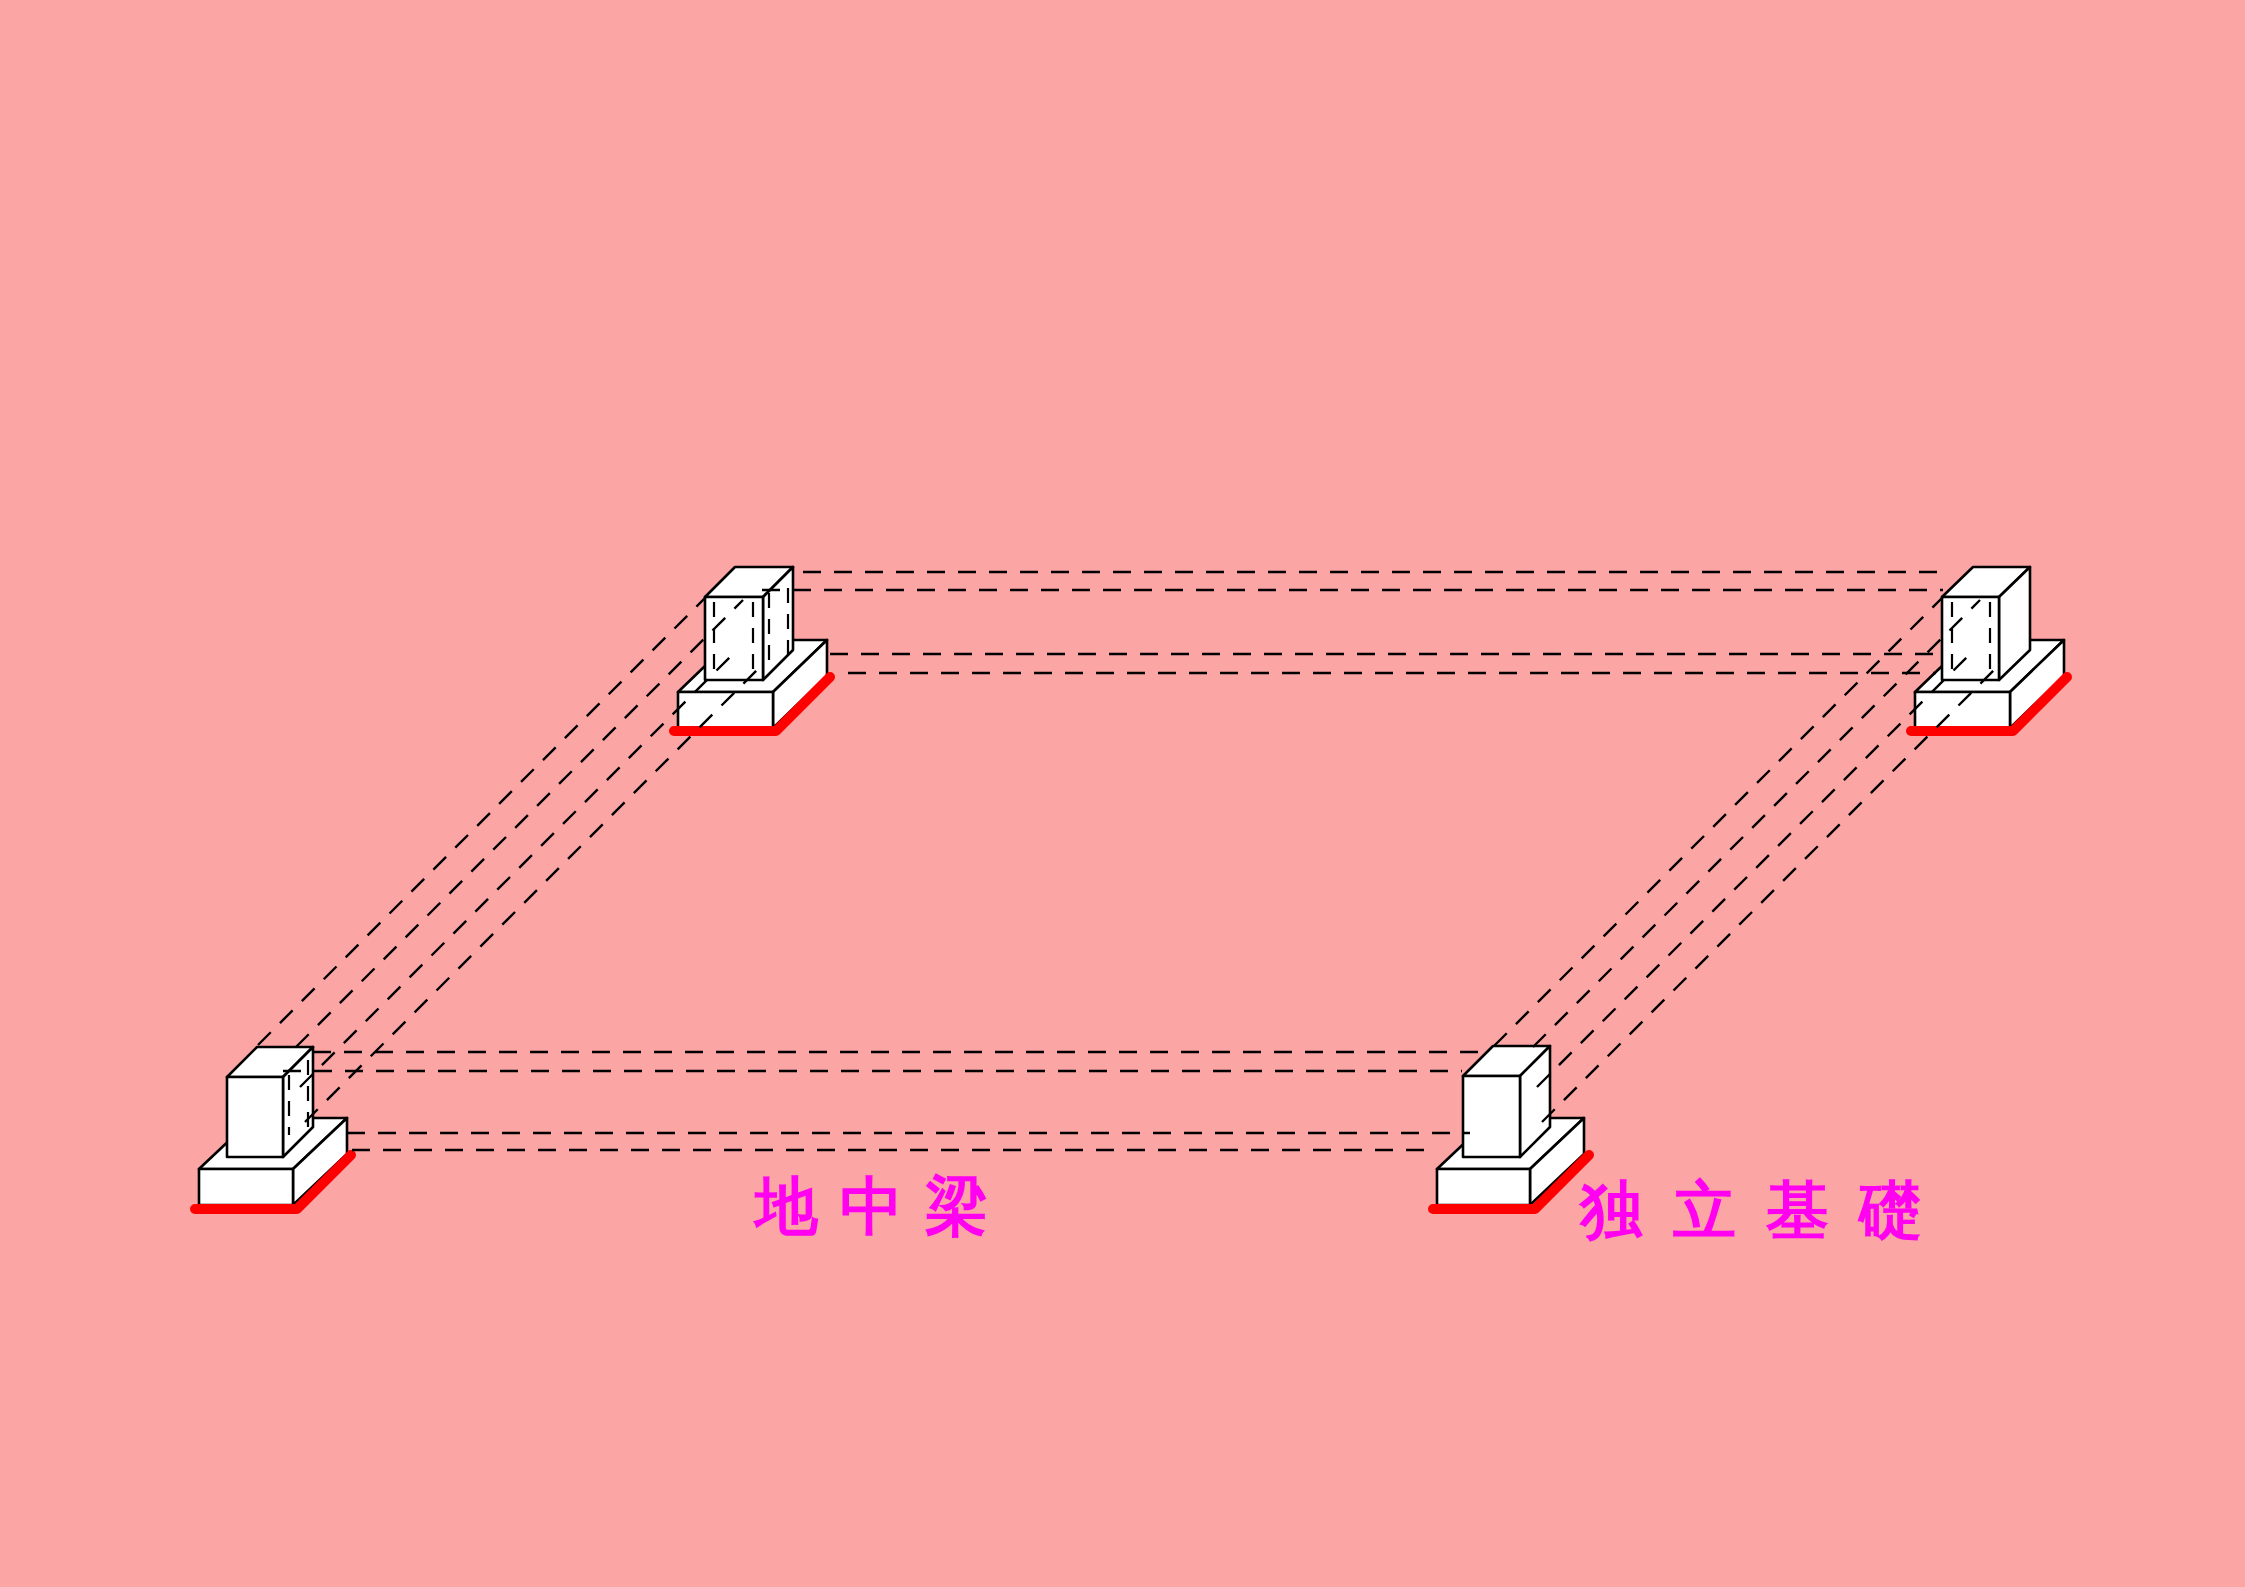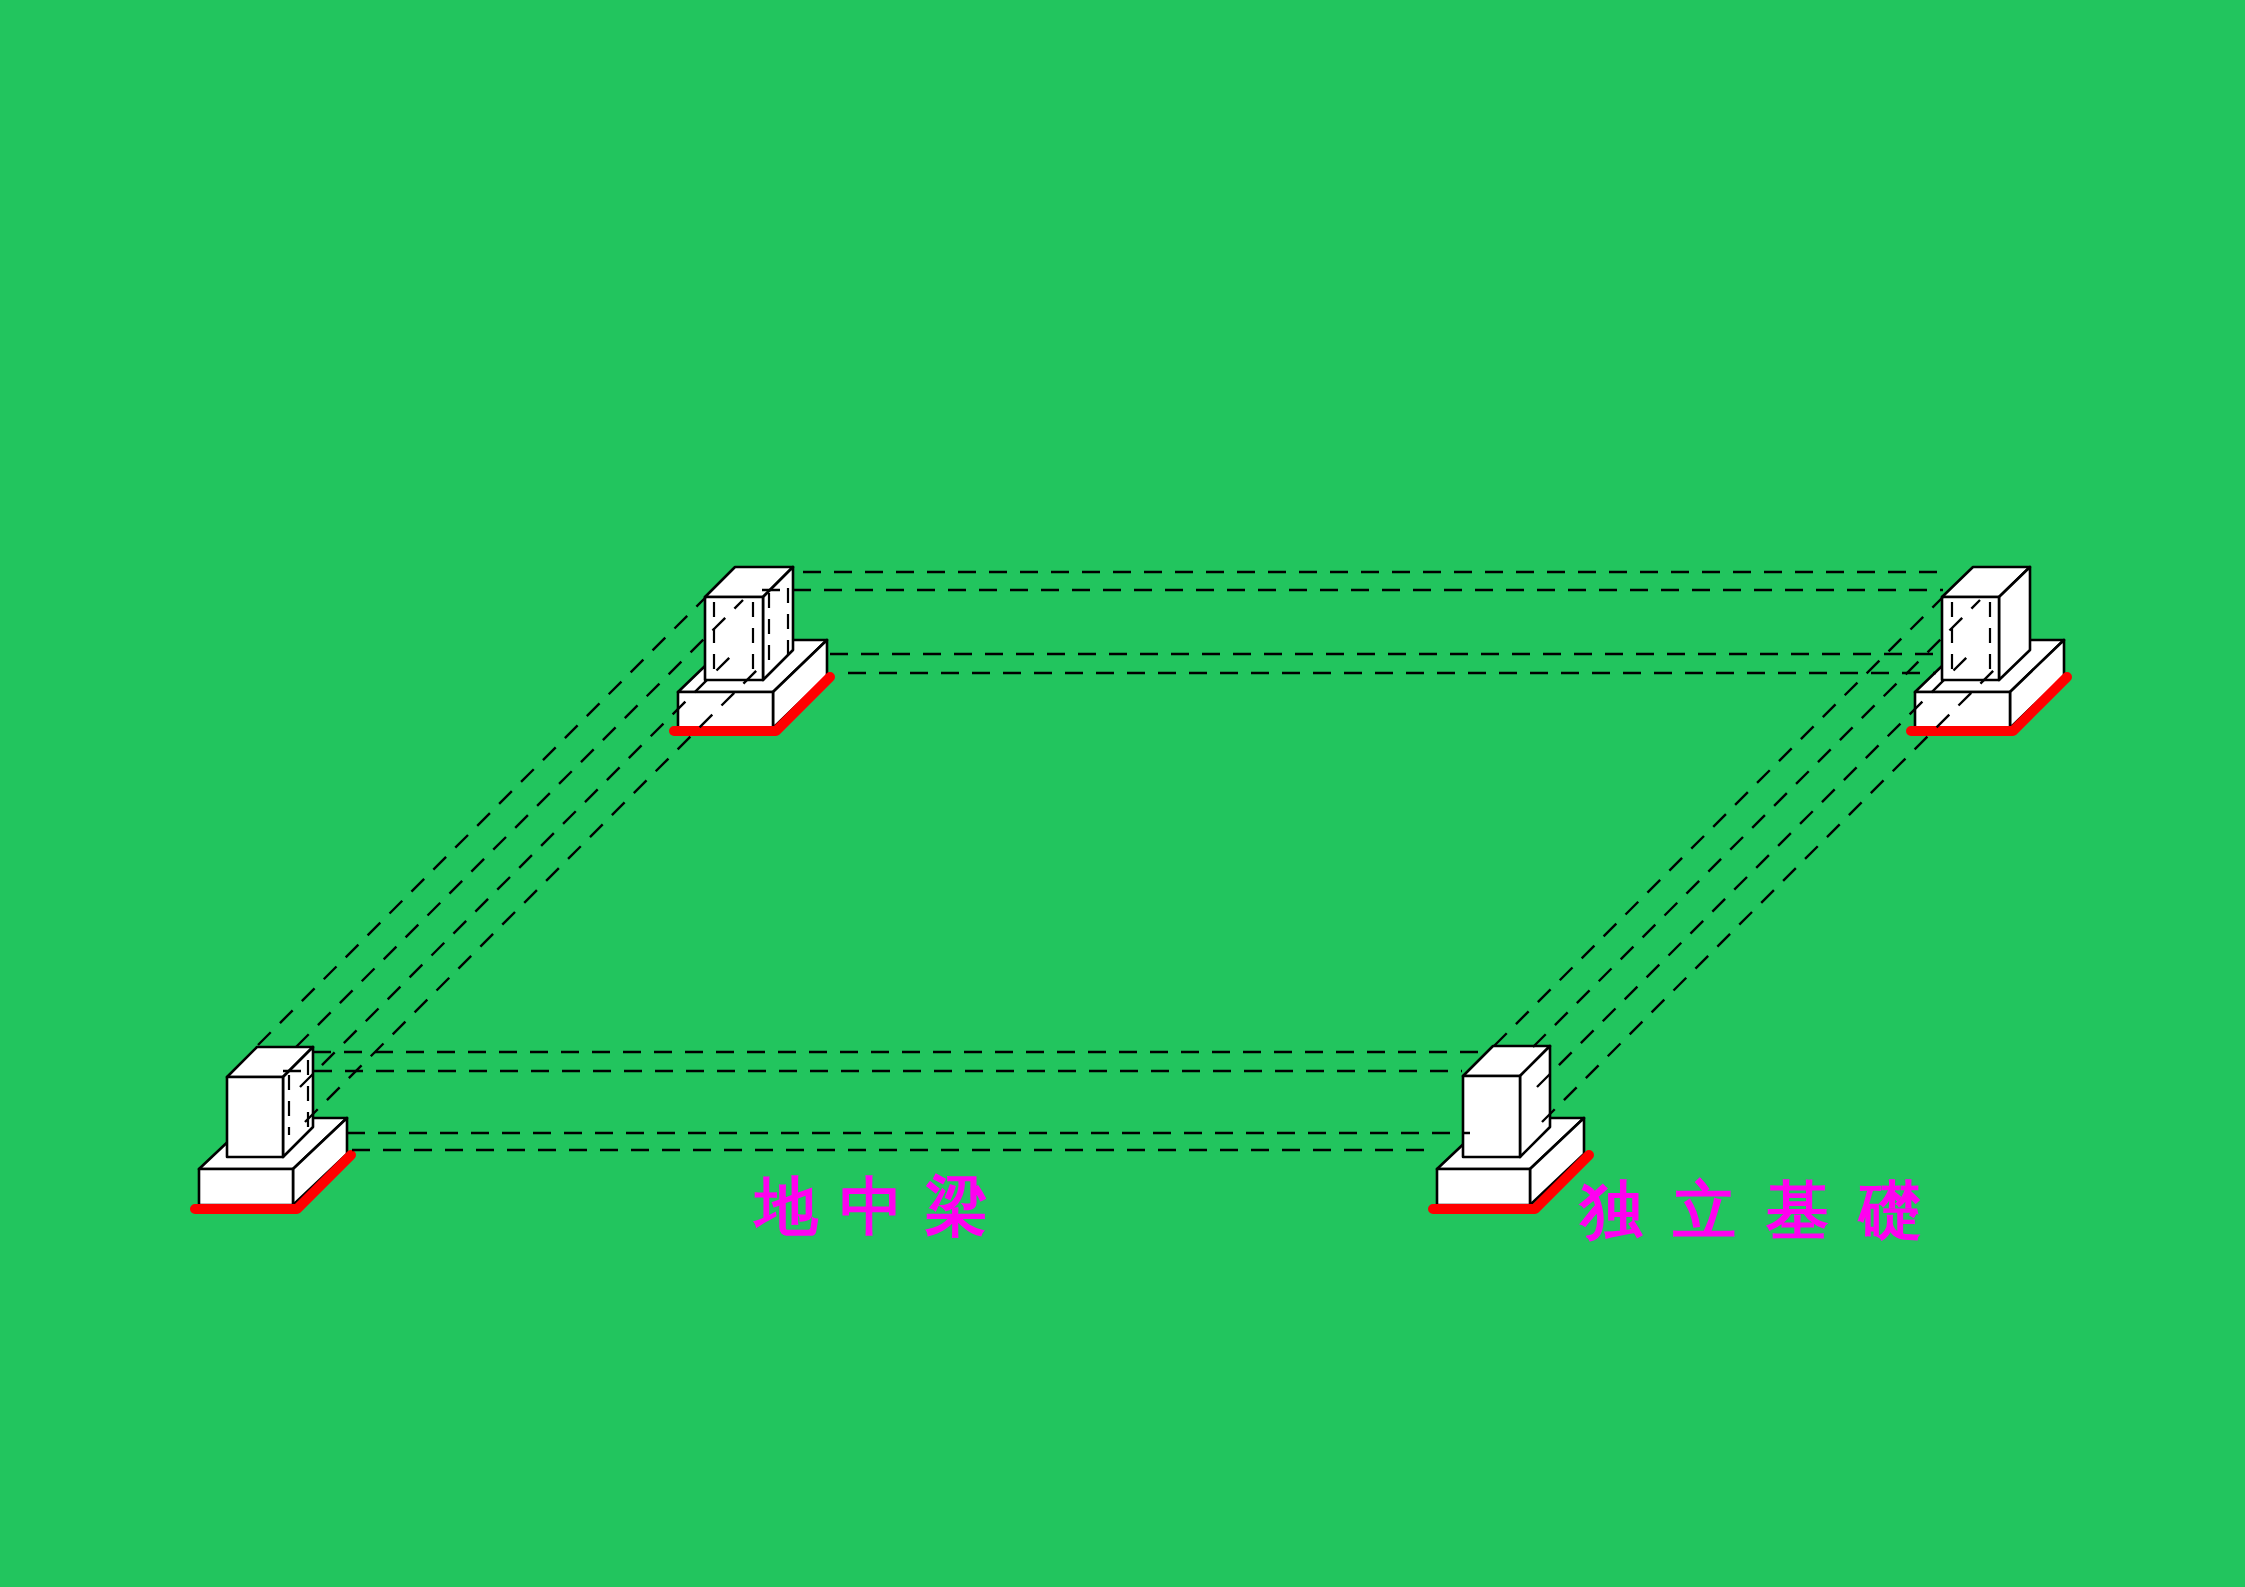--- a/index.html
+++ b/index.html
@@ -4,21 +4,21 @@
 <style>
   html, body {
     margin: 0;
     padding: 0;
     background: #ffffff;
   }
   #canvas-wrap {
     position: relative;
     width: 2245px;
     height: 1587px;
-    background: #22c55e;
+    background: #fca5a5;
     overflow: hidden;
   }
   svg {
     display: block;
   }
   .diagram-label {
     font-family: "DejaVu Sans", "Liberation Sans", sans-serif;
     font-weight: bold;
   }
 </style>

